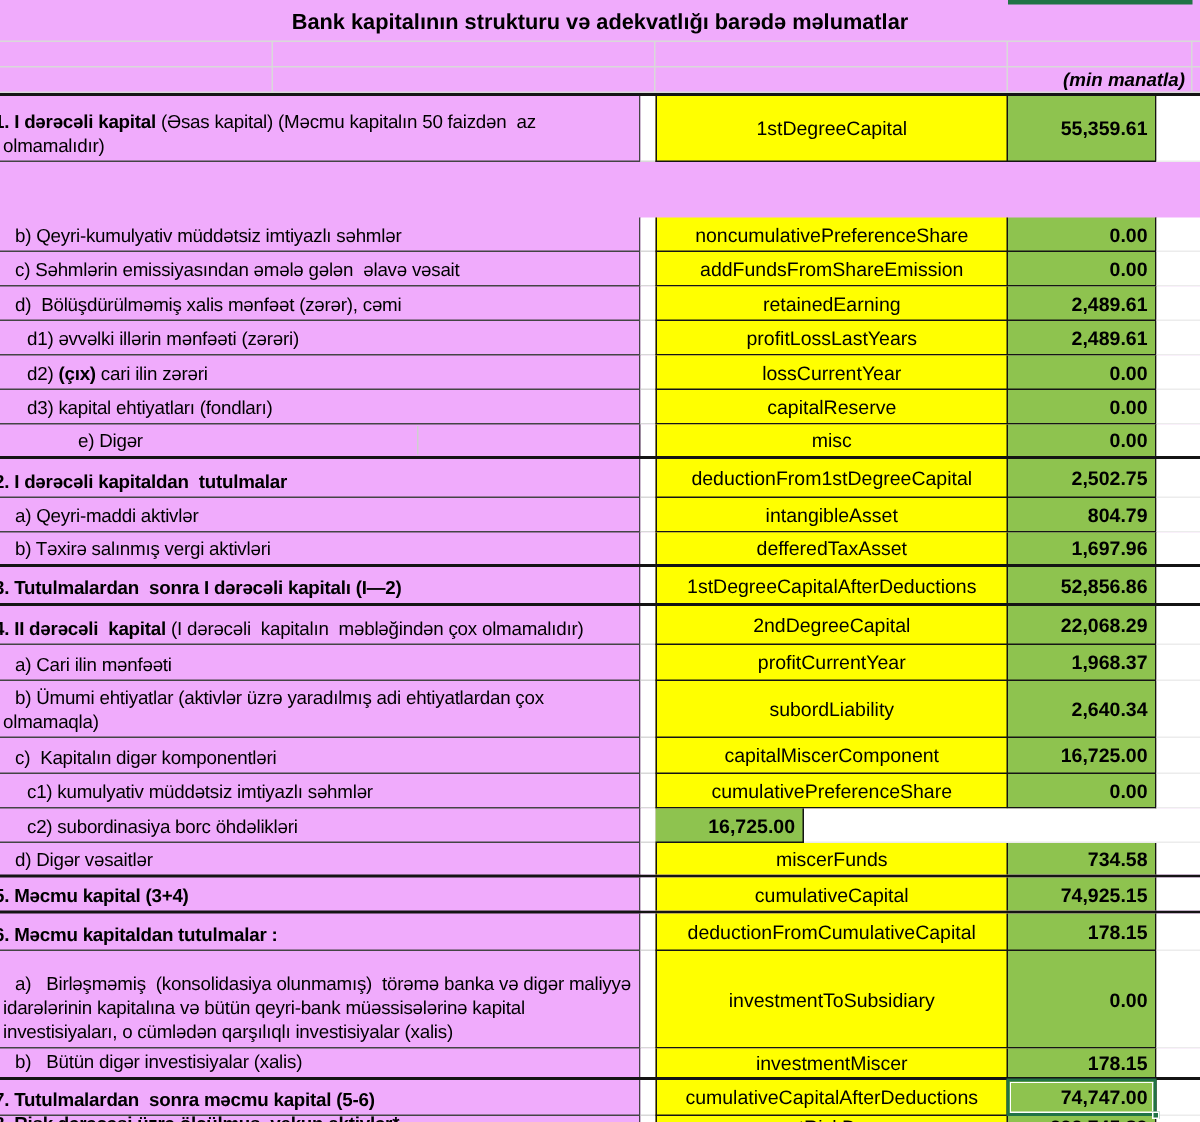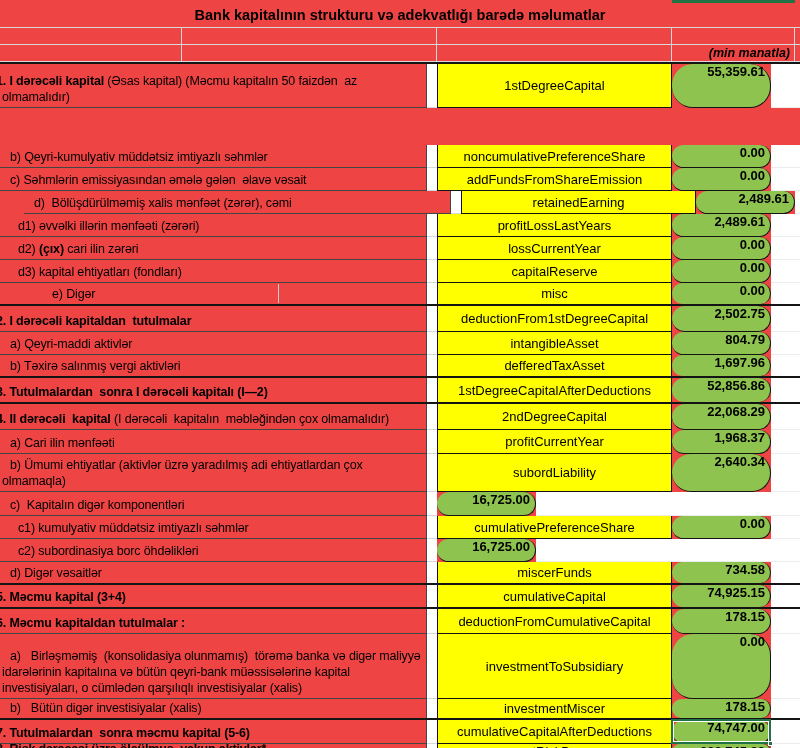--- a/index.html
+++ b/index.html
@@ -1,18 +1,18 @@
 <!DOCTYPE html>
 <html style="--field-bg: #FFFF00; --value-bg: #8EC34F; --sel: #217346;"><head>
 <meta charset="utf-8">
 <style>
   html,body{margin:0;padding:0;background:#ffffff;}
   *{box-sizing:border-box;}
   body{font-family:"Liberation Sans","DejaVu Sans",sans-serif;color:#000;}
-  .sheet{position:relative;width:800px;height:748px;overflow:hidden;background:#ef4444;}
+  .sheet{position:relative;width:800px;height:748px;overflow:hidden;background:#f0abfc;}
 
   
   .top-strip{height:3px;position:relative;}
   .top-strip .greenbar{position:absolute;left:672px;top:0;width:123px;height:3px;background:var(--sel,#217346);}
 
   
   .title-row{height:25px;display:flex;align-items:center;justify-content:center;
     border-bottom:1px solid #d9d9d9;font-weight:700;font-size:14.5px;}
   .h-row{display:flex;height:17px;}
   .h-row .hc{border-right:1px solid #d9d9d9;border-bottom:1px solid #d9d9d9;height:100%;}
@@ -32,22 +32,22 @@
     display:flex;align-items:flex-end;padding:0 3px 2px 2px;overflow:hidden;
     font-size:12.5px;letter-spacing:-0.15px;}
   .lbl{line-height:16px;white-space:pre-wrap;display:block;width:100%;}
   .lbl .b{font-weight:700;}
   .gap{width:10px;border-bottom:1px solid #d8d8d8;background:#fff;}
   .field{width:235px;background:var(--field-bg,#FFFF00);
     border-left:1px solid #141414;border-right:1px solid #141414;border-bottom:1px solid #141414;
     display:flex;align-items:center;justify-content:center;text-align:center;font-size:13px;}
   .value{width:99px;background:var(--value-bg,#8EC34F);
     border-right:1px solid #141414;border-bottom:1px solid #141414;
-    display:flex;align-items:flex-start;justify-content:flex-end;
-    padding-right:5px;font-size:13px;font-weight:700;border-radius:21px;}
+    display:flex;align-items:center;justify-content:flex-end;
+    padding-right:5px;font-size:13px;font-weight:700;}
   .rightpad{flex:1;border-bottom:1px solid #ececec;background:#fff;}
   .xline{position:absolute;top:1px;bottom:1px;width:1px;background:#cfcfcf;}
 
   
   .value.selected{position:relative;z-index:2;}
   .value.selected::before{content:"";position:absolute;inset:-1px;
     border:2px solid var(--sel,#217346);
     box-shadow:inset 1px 1px 0 #fff, inset -1px -1px 0 #fff;
     pointer-events:none;}
   .handle{position:absolute;right:-3px;bottom:-3px;width:5px;height:5px;
@@ -124,21 +124,21 @@
     </div>
     <div class="cell gap"></div>
     <div class="cell field">
       <span>addFundsFromShareEmission</span>
     </div>
     <div class="cell value">
       <span>0.00</span>
     </div>
     <div class="cell rightpad"></div>
   </div>
-      <div class="row" style="height: 23px; padding-left: 24px;">
+      <div class="row" style="height: 23px;">
     <div class="cell label">
       <span class="lbl" style="text-indent: 8px;"><span class="pre">d)  Bölüşdürülməmiş xalis mənfəət (zərər), cəmi</span><span class="b"></span><span class="post"></span></span>
     </div>
     <div class="cell gap"></div>
     <div class="cell field">
       <span>retainedEarning</span>
     </div>
     <div class="cell value">
       <span>2,489.61</span>
     </div>
@@ -286,20 +286,23 @@
     <div class="cell value">
       <span>2,640.34</span>
     </div>
     <div class="cell rightpad"></div>
   </div>
       <div class="row" style="height: 24px;">
     <div class="cell label">
       <span class="lbl" style="text-indent: 8px;"><span class="pre">c)  Kapitalın digər komponentləri</span><span class="b"></span><span class="post"></span></span>
     </div>
     <div class="cell gap"></div>
+    <div class="cell field">
+      <span>capitalMiscerComponent</span>
+    </div>
     <div class="cell value">
       <span>16,725.00</span>
     </div>
     <div class="cell rightpad"></div>
   </div>
       <div class="row" style="height: 23px;">
     <div class="cell label">
       <span class="lbl" style="text-indent: 16px;"><span class="pre">c1) kumulyativ müddətsiz imtiyazlı səhmlər</span><span class="b"></span><span class="post"></span></span>
     </div>
     <div class="cell gap"></div>

